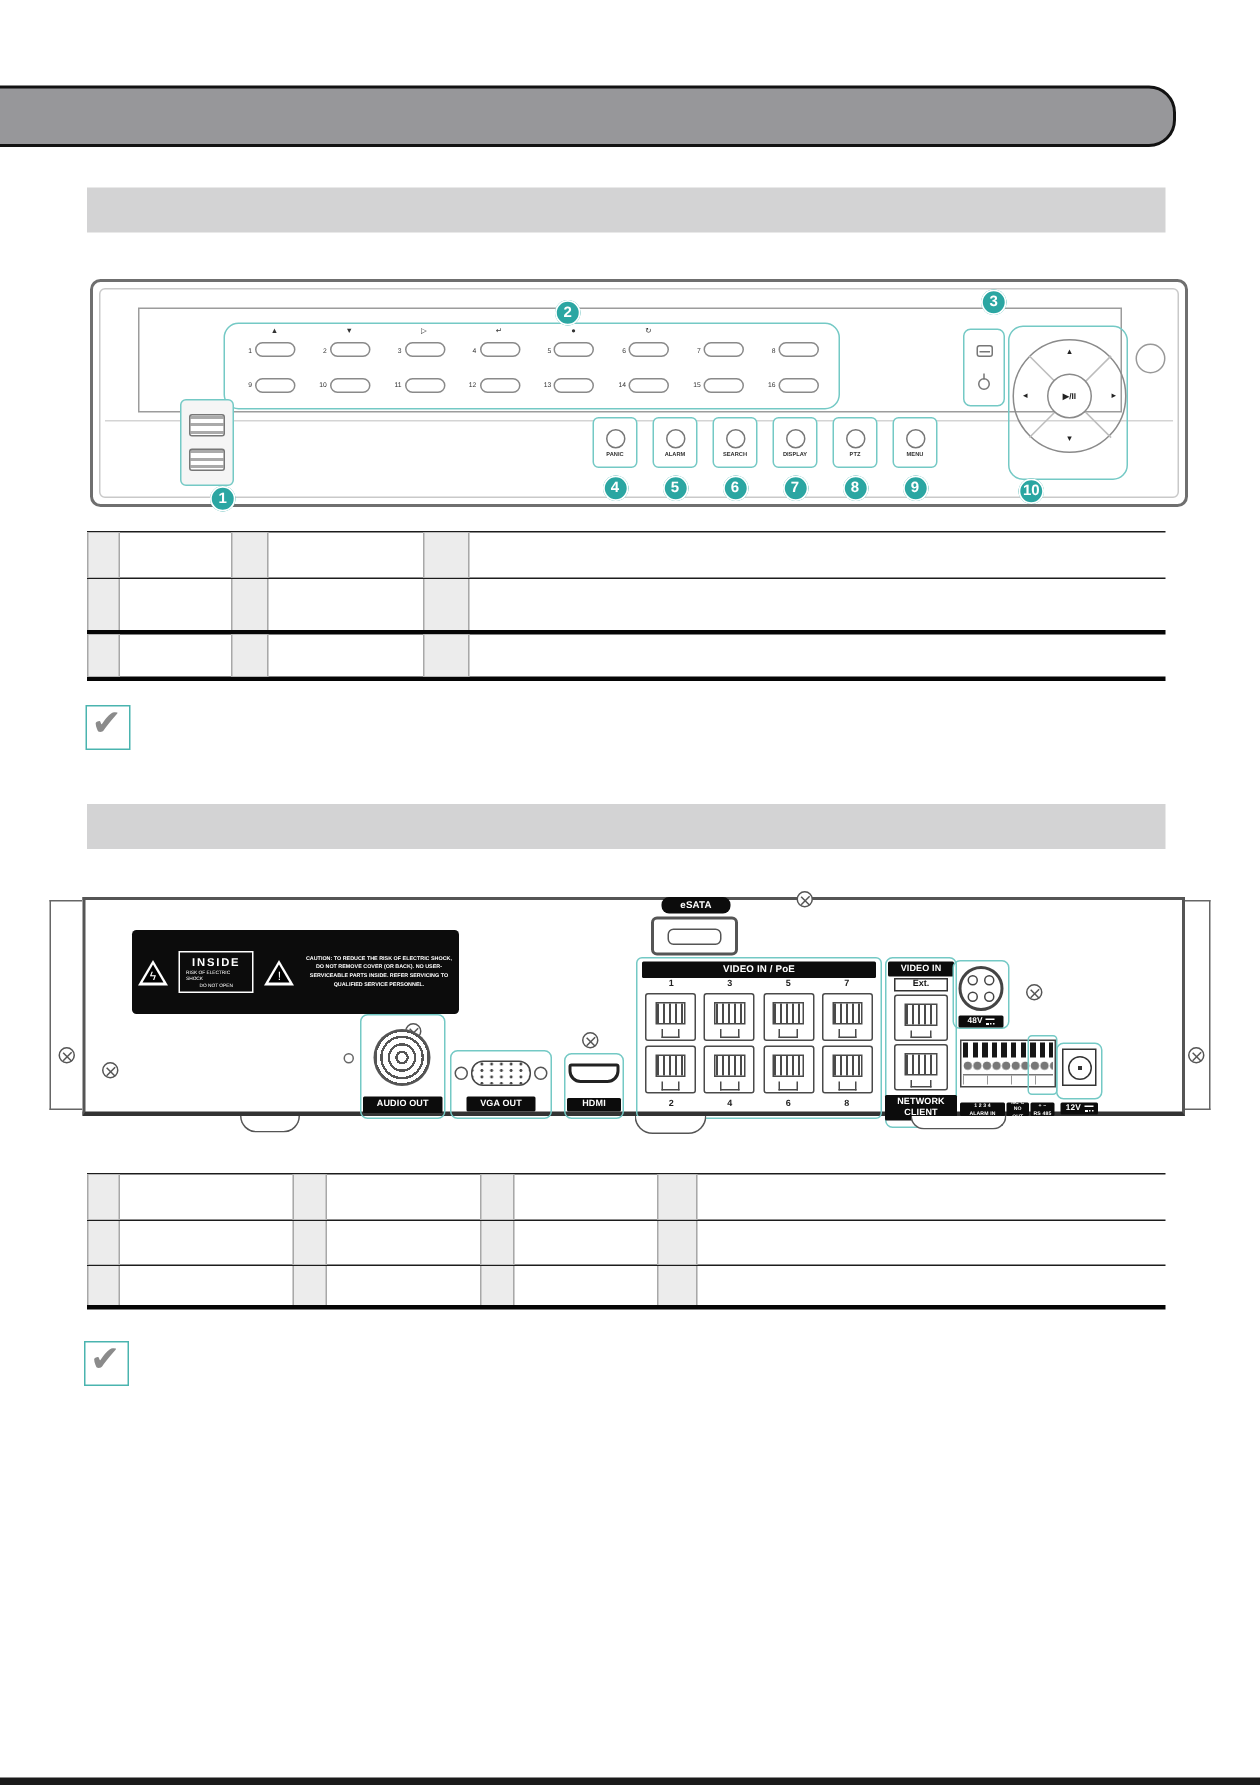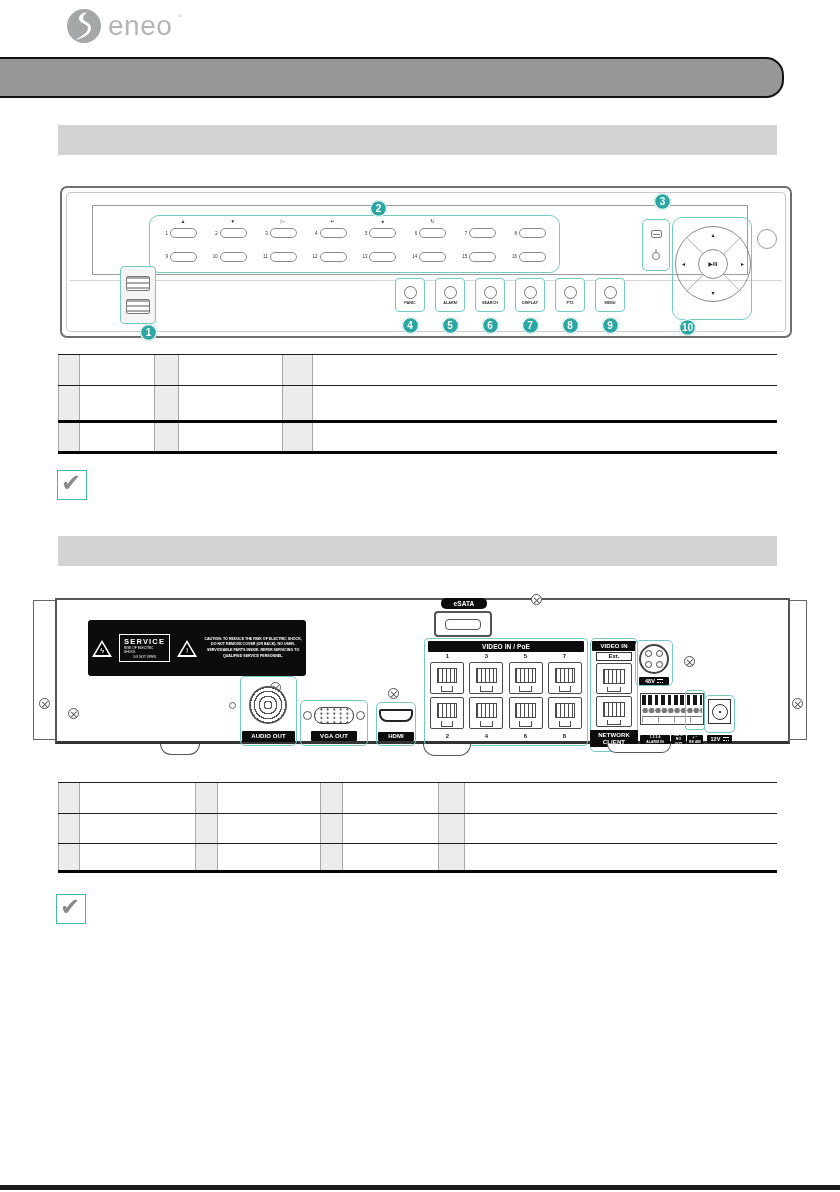--- a/index.html
+++ b/index.html
@@ -181,30 +181,20 @@
   #foot2{left:393px;top:154px;width:48px;height:12px;border-radius:0 0 22px 22px}
   #foot3{left:577px;top:154px;width:64px;height:9px;border-radius:0 0 10px 10px}
 
   #footer-bar{position:absolute;left:0;top:1185px;width:840px;height:5px;background:#1b1b1b}
 </style>
 </head>
 <body>
 
 <div id="page">
 
-  <div id="logo">
-    <span id="logo-icon">
-      <svg width="36" height="36" viewBox="0 0 36 36">
-        <circle cx="18" cy="18" r="17" fill="#a4a8a9"></circle>
-        <path d="M21 4c-6 1-10 5-7 9 2 3 8 3 8 7 0 5-7 8-12 12 7-2 16-6 15-13-1-5-8-5-8-9 0-2 2-4 4-6z" fill="#ffffff"></path>
-      </svg>
-    </span>
-    <span id="logo-text">eneo</span>
-    <span id="logo-mark">°</span>
-  </div>
 
   <div id="topbar"></div>
   <div id="sec1" class="secbar"></div>
 
   <div id="front">
     <div class="fp-inner"></div>
     <div id="fp-seam"></div>
     <div id="fp-top"></div>
     <div id="ch-group">
       <div id="ch-row-0" class="ch-row">
@@ -395,21 +385,21 @@
     <span class="screw" id="s4"></span>
     <span class="screw" id="s5"></span>
     <span class="screw" id="s6"></span>
     <span class="screw" id="s7"></span>
 
     <div id="caution">
       <span class="tri">
           <i>ϟ</i>
         </span>
       <span class="caut-box">
-        <b>SERVICE</b>
+        <b>INSIDE</b>
         <i>RISK OF ELECTRIC SHOCK</i>
         <i>DO NOT OPEN</i>
       </span>
       <span class="tri">
           <i>!</i>
         </span>
       <span class="caut-text">CAUTION: TO REDUCE THE RISK OF ELECTRIC SHOCK, DO NOT REMOVE COVER (OR BACK). NO USER-SERVICEABLE PARTS INSIDE. REFER SERVICING TO QUALIFIED SERVICE PERSONNEL.</span>
     </div>
 
     <div id="audio-box" class="tealbox"></div>

